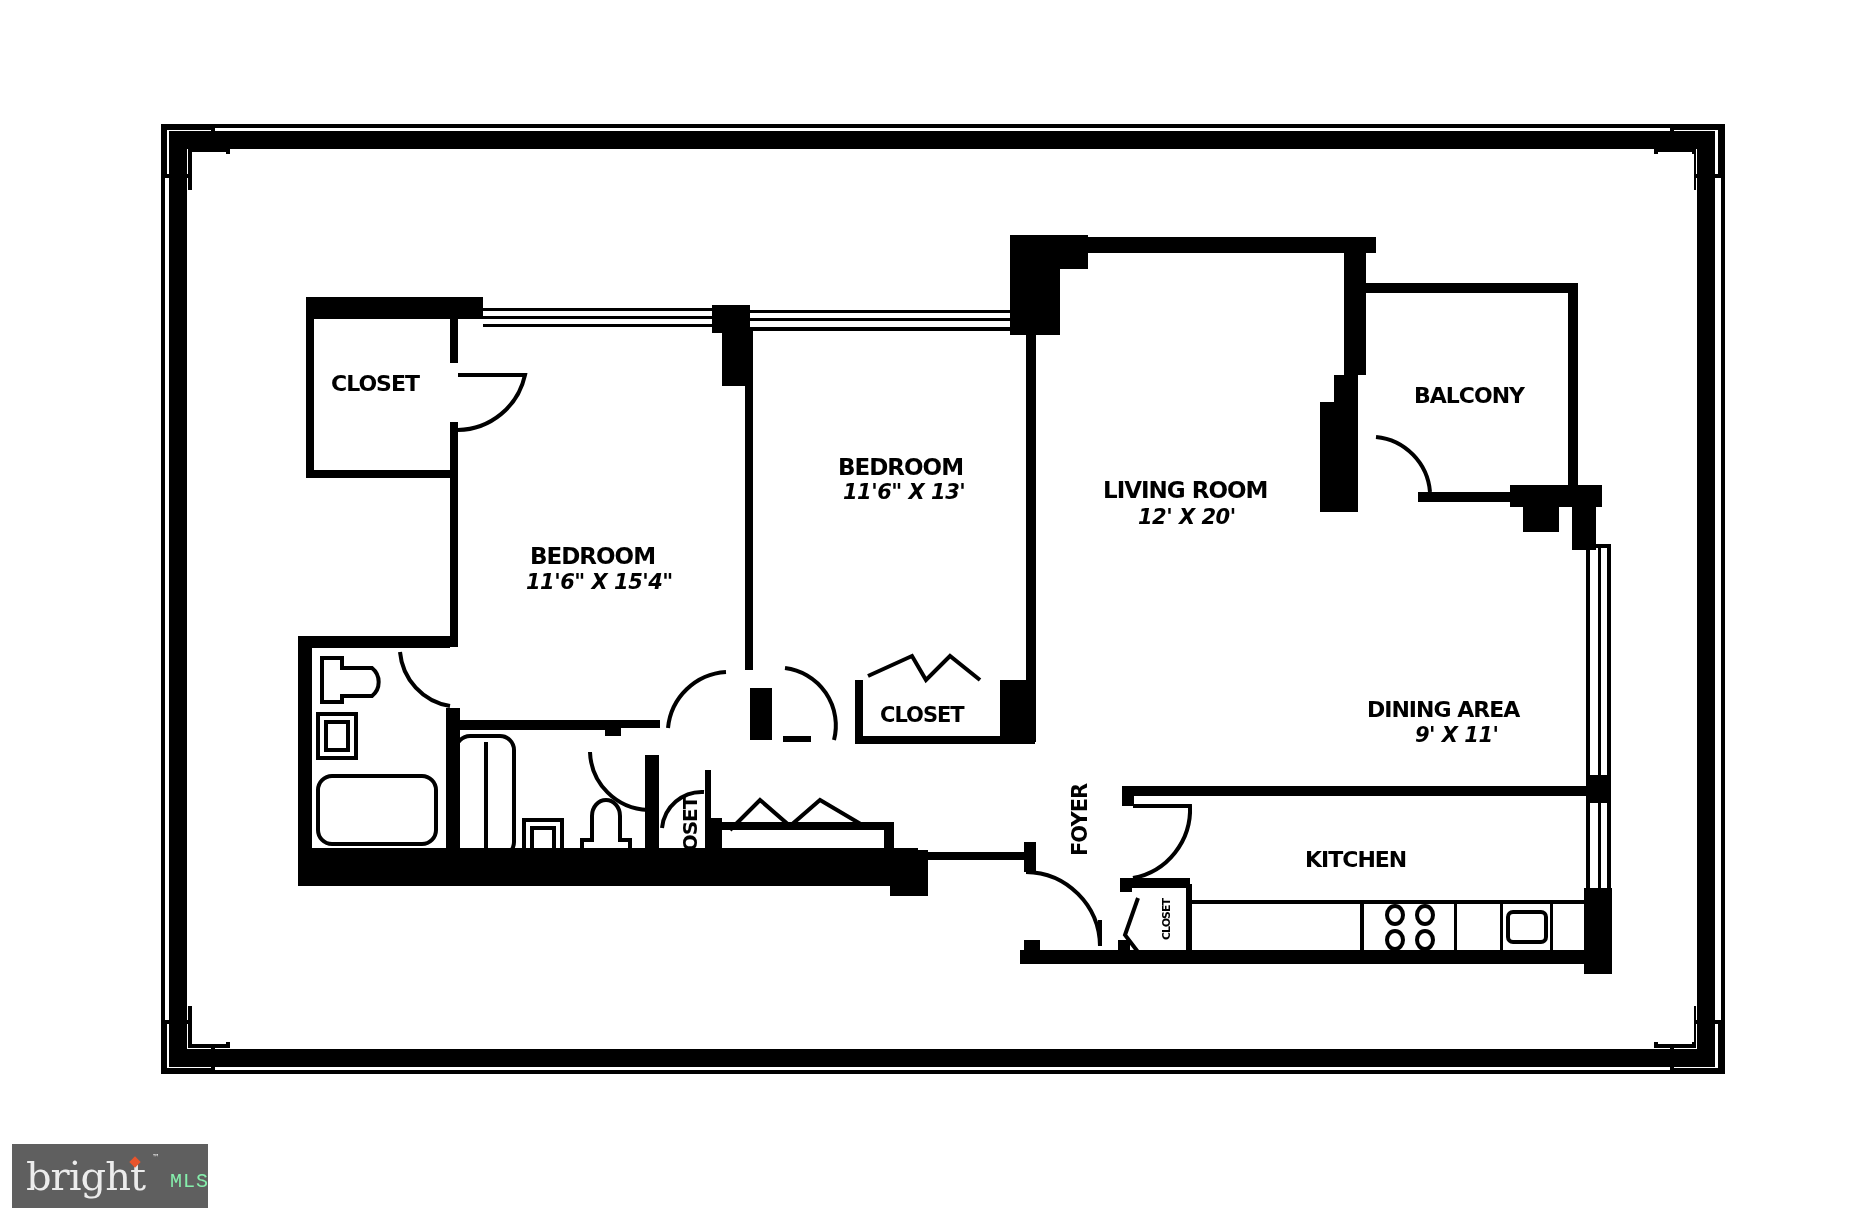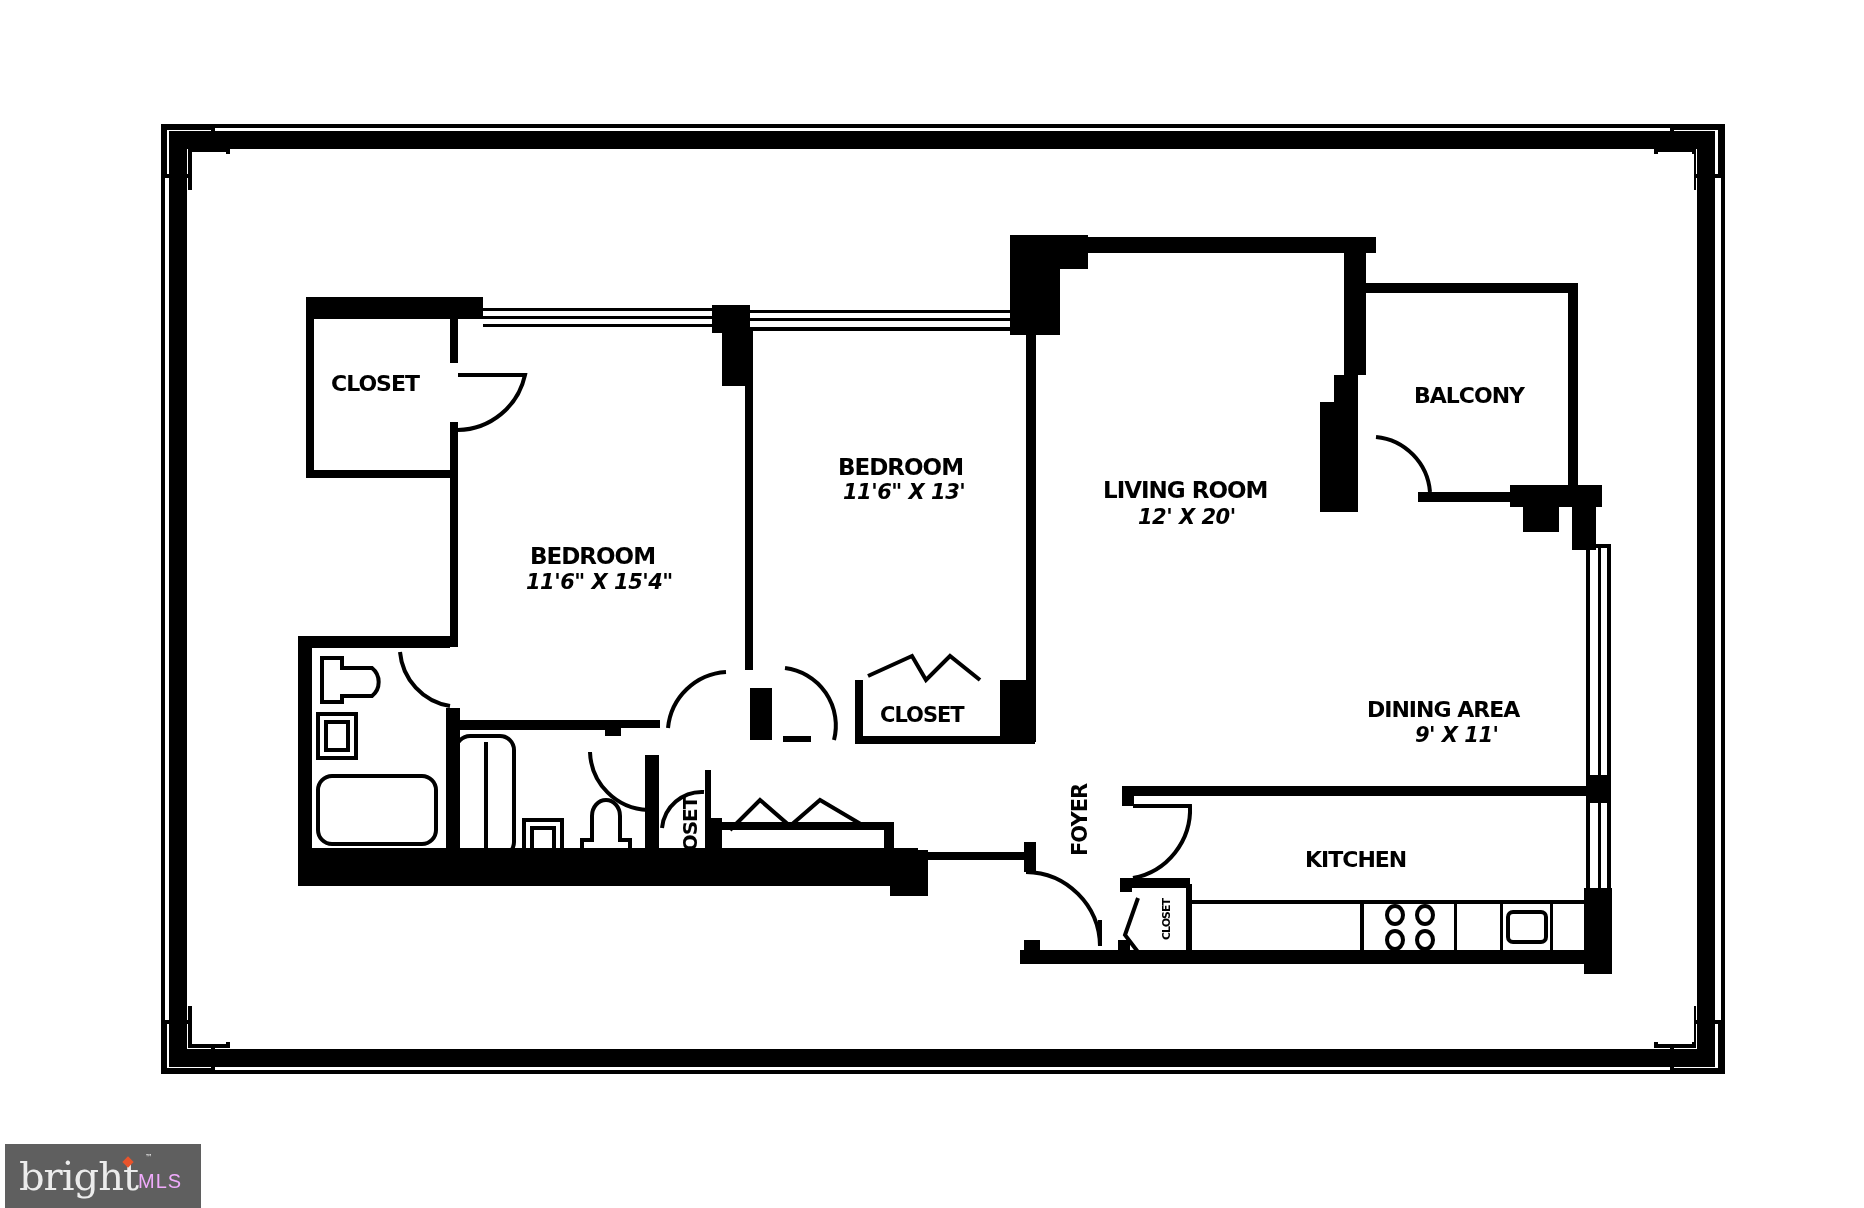--- a/index.html
+++ b/index.html
@@ -3,25 +3,25 @@
   <meta charset="utf-8">
   <style>
     html, body { margin: 0; padding: 0; background: #ffffff; }
     body { width: 1864px; height: 1208px; position: relative; overflow: hidden; font-family: "DejaVu Sans", sans-serif; }
     #plan { position: absolute; left: 0; top: 0; width: 1864px; height: 1208px; }
     .lbl { font-family: "DejaVu Sans", sans-serif; font-weight: bold; fill: #000; letter-spacing: -1px; }
     .dim { font-family: "DejaVu Sans", sans-serif; font-weight: bold; font-style: italic; fill: #000; letter-spacing: -0.5px; }
     .wall { fill: #000; }
     .line { stroke: #000; fill: none; }
     .logo {
-      position: absolute; left: 5px; top: 1144px; width: 196px; height: 64px;
+      position: absolute; left: 12px; top: 1144px; width: 196px; height: 64px;
       background: #5f5f5f; display: flex; align-items: center; padding-left: 14px; box-sizing: border-box;
     }
     .logo-word { font-family: "DejaVu Serif", serif; font-size: 40px; color: #ececec; letter-spacing: -1px; line-height: 1; position: relative; }
-    .logo-mls { font-family: Liberation Sans, sans-serif; font-size: 20px; color: #f0abfc; margin-left: 0; margin-top: 10px; letter-spacing: 1px; }
+    .logo-mls { font-family: Liberation Mono, monospace; font-size: 20px; color: #86efac; margin-left: 25px; margin-top: 10px; letter-spacing: 1px; }
     .logo-tm { position: absolute; right: -14px; top: -2px; font-size: 8px; font-family: "DejaVu Sans", sans-serif; color: #ececec; }
     .logo-spark { position: absolute; right: 6px; top: 2px; width: 8px; height: 8px; background: #e8542c; transform: rotate(45deg); }
   </style>
 </head>
 <body>
 
 <svg id="plan" viewBox="0 0 1864 1208" xmlns="http://www.w3.org/2000/svg">
 
   <g>
 

